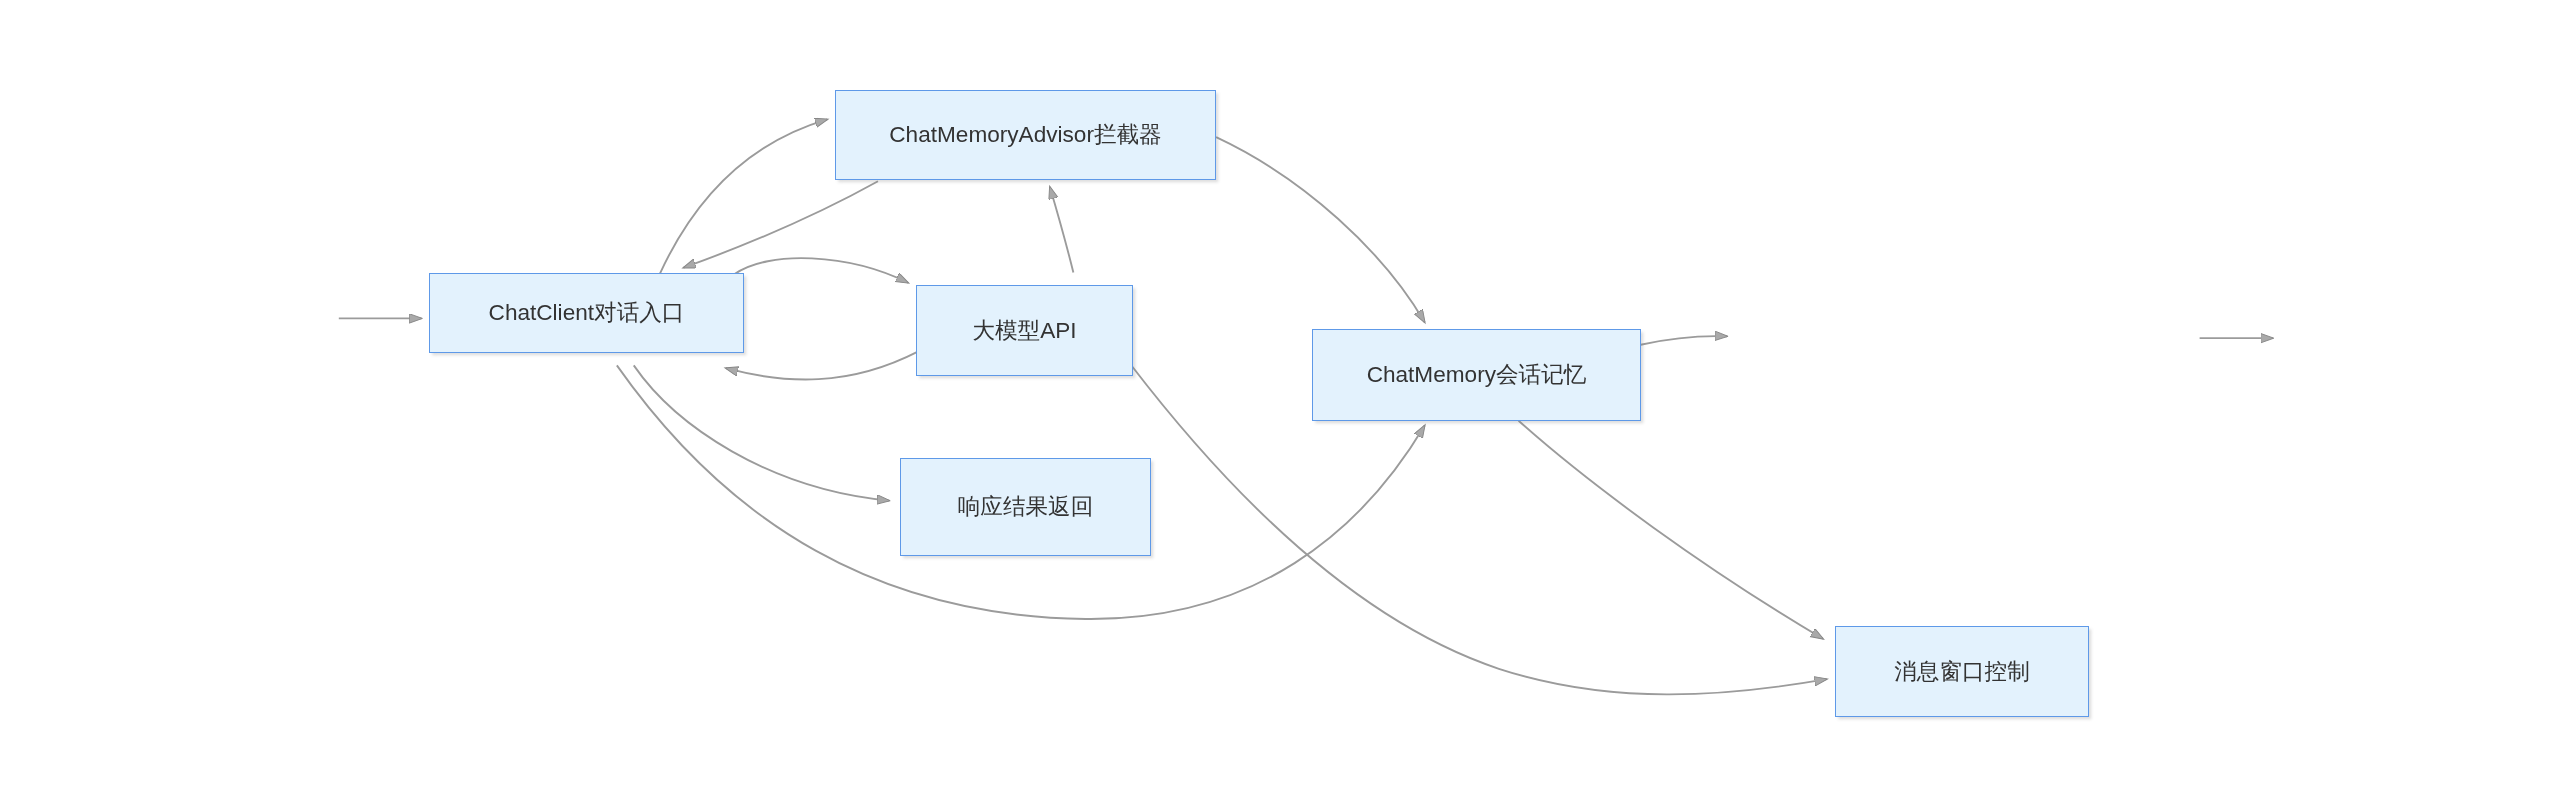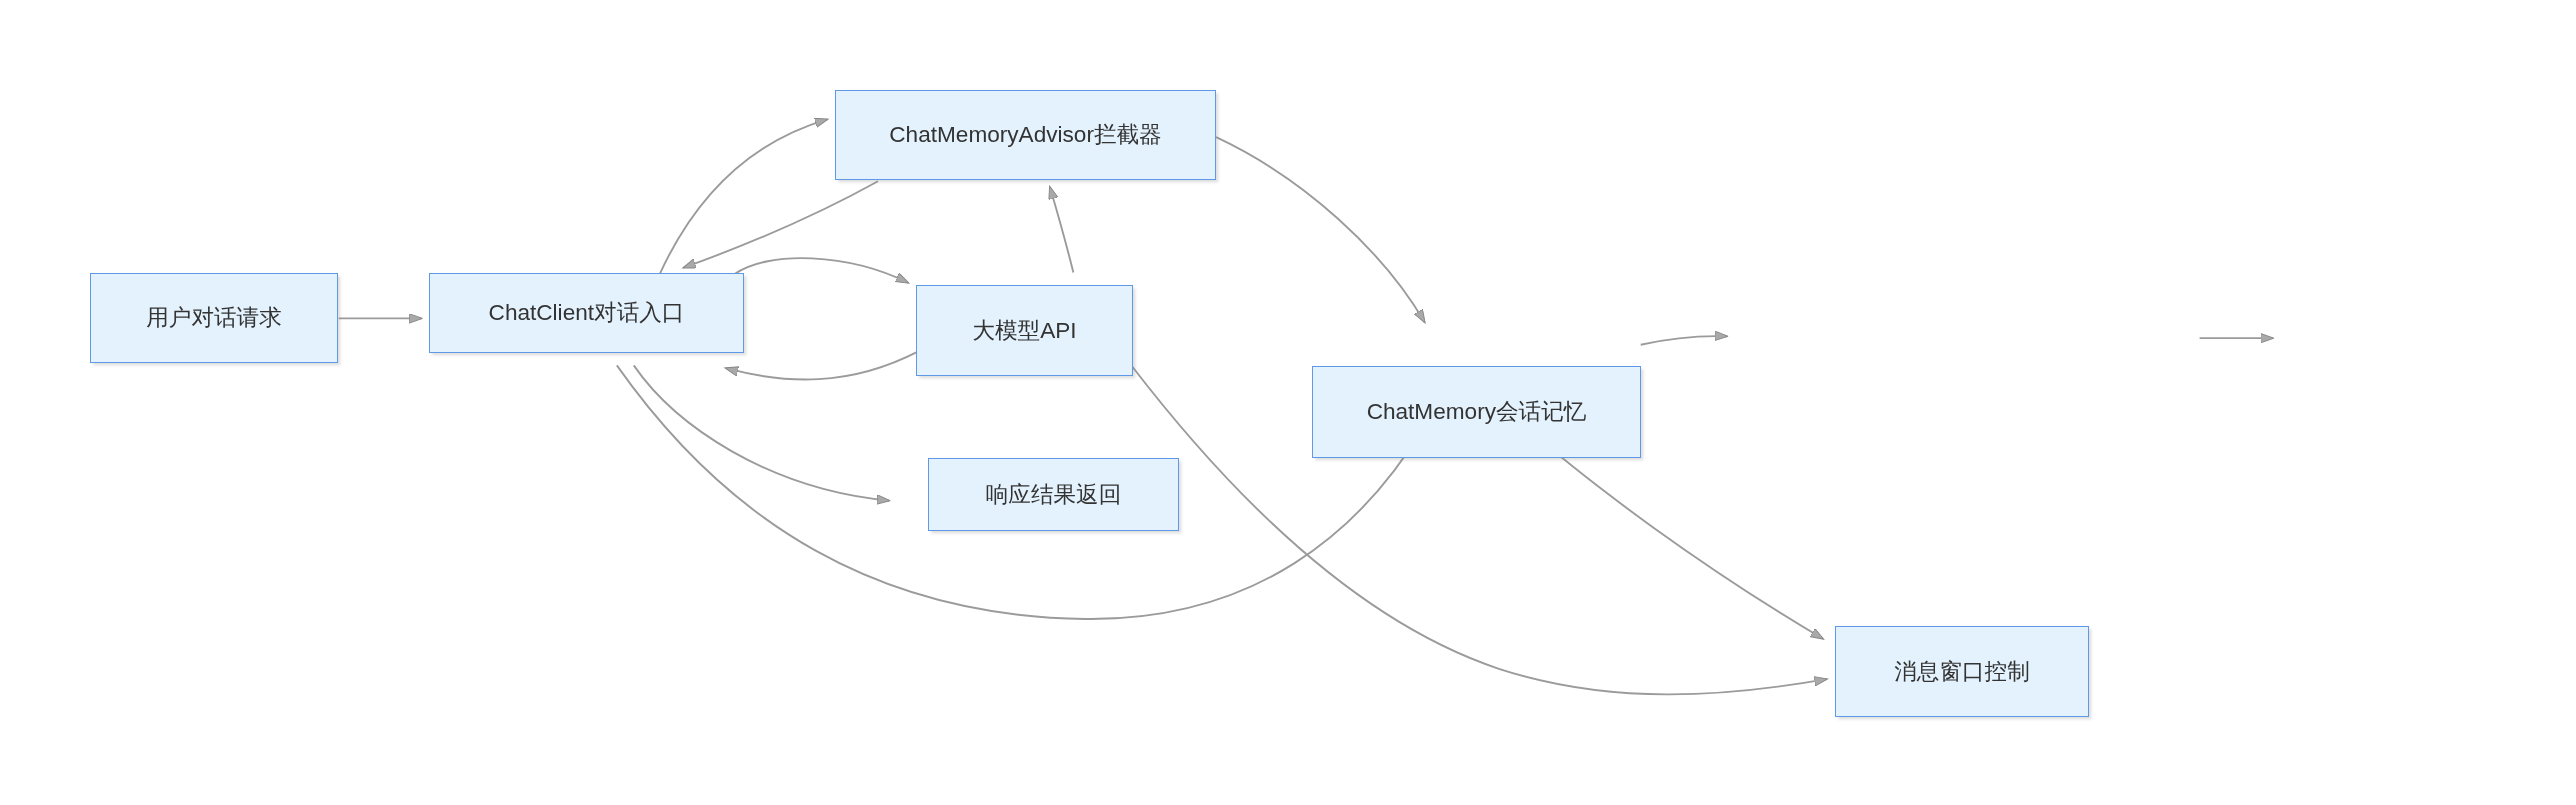--- a/index.html
+++ b/index.html
@@ -68,41 +68,38 @@
     <path class="edge" d="M 1142 290 C 1134 258, 1125 226, 1117 199" marker-end="url(#arrow)"></path>
     <path class="edge" d="M 1294 146 C 1388 190, 1472 268, 1516 343" marker-end="url(#arrow)"></path>
     <path class="edge" d="M 674 389 C 718 453, 818 521, 946 533" marker-end="url(#arrow)"></path>
     <path class="edge" d="M 656 389 C 775 558, 935 656, 1155 659 C 1335 661, 1448 567, 1516 453" marker-end="url(#arrow)"></path>
     <path class="edge" d="M 1203 388 C 1312 530, 1445 662, 1595 712 C 1715 751, 1835 742, 1944 723" marker-end="url(#arrow)"></path>
     <path class="edge" d="M 1746 367 C 1782 359, 1810 357, 1838 358" marker-end="url(#arrow)"></path>
     <path class="edge" d="M 2341 360 L 2419 360" marker-end="url(#arrow)"></path>
     <path class="edge" d="M 1616 448 C 1692 516, 1815 606, 1940 680" marker-end="url(#arrow)"></path>
   </svg>
 
-  <div class="node" style="left:90px;  top:273px; width:248px; height:90px;">
-    <span>用户对话请求</span>
-  </div>
 
   <div class="node" style="left:429px; top:273px; width:315px; height:80px;">
     <span>ChatClient对话入口</span>
   </div>
 
   <div class="node" style="left:835px; top:90px;  width:381px; height:90px;">
     <span>ChatMemoryAdvisor拦截器</span>
   </div>
 
   <div class="node" style="left:916px; top:285px; width:217px; height:91px;">
     <span>大模型API</span>
   </div>
 
-  <div class="node" style="left:928px; top:458px; width:251px; height:73px;">
+  <div class="node" style="left:900px; top:458px; width:251px; height:98px;">
     <span>响应结果返回</span>
   </div>
 
-  <div class="node" style="left:1312px; top:329px; width:329px; height:92px;margin-top:37px;">
+  <div class="node" style="left:1312px; top:329px; width:329px; height:92px;">
     <span>ChatMemory会话记忆</span>
   </div>
 
 
 
   <div class="node" style="left:1835px; top:626px; width:254px; height:91px;font-family:Liberation Serif, serif;">
     <span>消息窗口控制</span>
   </div>
 
 </div>

